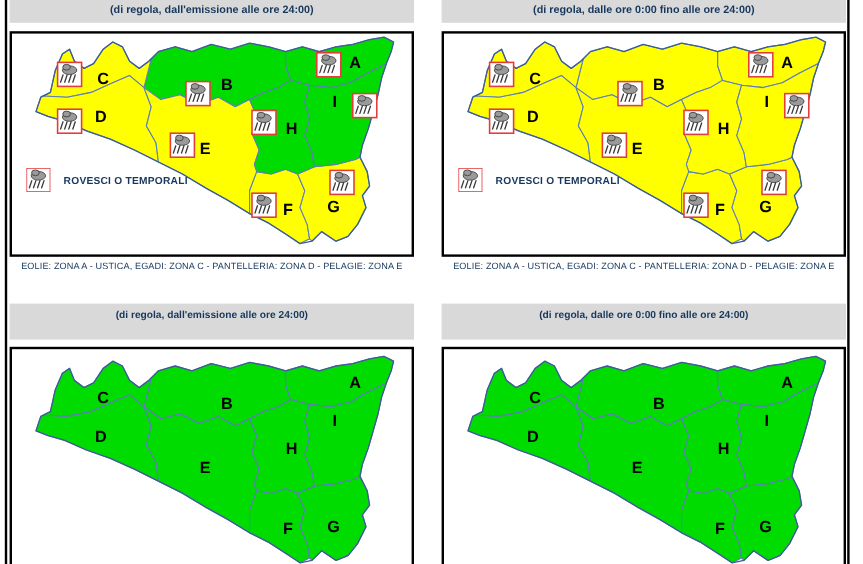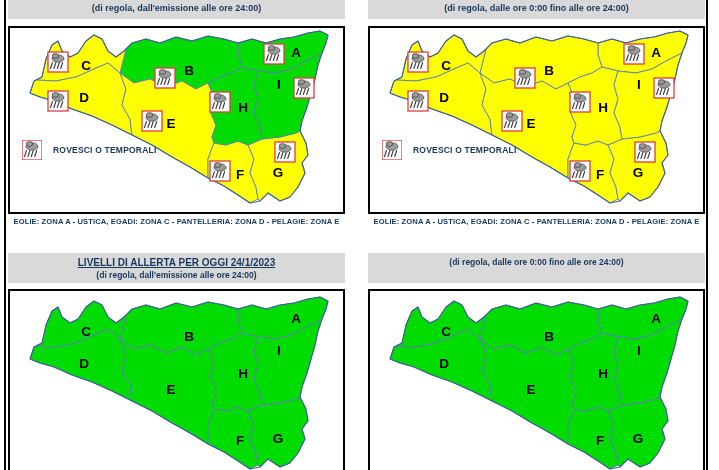--- a/index.html
+++ b/index.html
@@ -26,21 +26,21 @@
   .map-box.top{top:26px;height:184px;}
   .map-box.bottom{top:36px;height:190px;}
   .map-canvas{position:absolute;left:0;top:0;width:100%;height:100%;}
   .map-canvas svg{display:block;width:100%;height:100%;}
 
   .legend{position:absolute;left:12px;top:112px;display:flex;align-items:center;gap:11px;z-index:2;}
   .legend .icon-box{width:20px;height:20px;display:block;}
   .legend-label{font-size:8.5px;font-weight:bold;color:#17375d;letter-spacing:.2px;}
 
   .caption{position:absolute;top:217px;left:0;width:337px;text-align:center;
-           font-size:7.6px;font-weight:bold;color:#17375d;letter-spacing:.1px;}
+           font-size:7.6px;font-weight:normal;color:#17375d;letter-spacing:.1px;}
 
   .hydro-title{position:absolute;top:230px;left:8px;width:697px;text-align:center;
                font-size:14.5px;font-weight:bold;color:#17375d;}
 </style>
 </head>
 <body>
 
 <div class="page">
   <div class="vline left"></div>
   <div class="vline right"></div>
@@ -299,21 +299,20 @@
             </svg></span>
         <span class="legend-label">ROVESCI O TEMPORALI</span>
       </div>
     </div>
     <div class="caption">EOLIE: ZONA A - USTICA, EGADI: ZONA C - PANTELLERIA: ZONA D - PELAGIE: ZONA E</div>
   </div>
 
 
   <div class="panel bl">
     <div class="gray-header gh-mid">
-      <div class="gh-title">LIVELLI DI ALLERTA PER OGGI 24/1/2023</div>
       <div class="gh-sub">(di regola, dall'emissione alle ore 24:00)</div>
     </div>
     <div class="map-box bottom">
       <div class="map-canvas">
           <svg viewBox="0 0 333 190">
             <g transform="translate(18,6)">
               <path d="M210,12 L224,8 L238,12 L252,8 L266,6 L280,2 L292,0 L300,4 L298,12 L294,22 L278,30 L264,38 L248,42 L230,40 L214,36 L210,24 Z" fill="#00dc00" stroke="#5b7fb5" stroke-width="0.9" stroke-linejoin="round"></path>
               <path d="M98,18 L104,12 L118,8 L132,12 L148,6 L164,10 L180,5 L196,8 L210,12 L210,24 L214,36 L204,42 L192,46 L180,52 L168,58 L154,50 L138,56 L122,48 L106,52 L92,42 L95,30 Z" fill="#00dc00" stroke="#5b7fb5" stroke-width="0.9" stroke-linejoin="round"></path>
               <path d="M8,49 L14,46 L18,28 L24,14 L30,10 L34,20 L42,26 L50,22 L58,10 L66,4 L74,8 L80,20 L88,26 L96,20 L98,18 L95,30 L92,42 L80,32 L66,38 L48,46 L28,50 Z" fill="#00dc00" stroke="#5b7fb5" stroke-width="0.9" stroke-linejoin="round"></path>
               <path d="M2,62 L6,50 L8,49 L28,50 L48,46 L66,38 L80,32 L92,42 L98,58 L94,74 L102,88 L104,104 L84,94 L64,85 L44,78 L26,70 L12,66 Z" fill="#00dc00" stroke="#5b7fb5" stroke-width="0.9" stroke-linejoin="round"></path>

